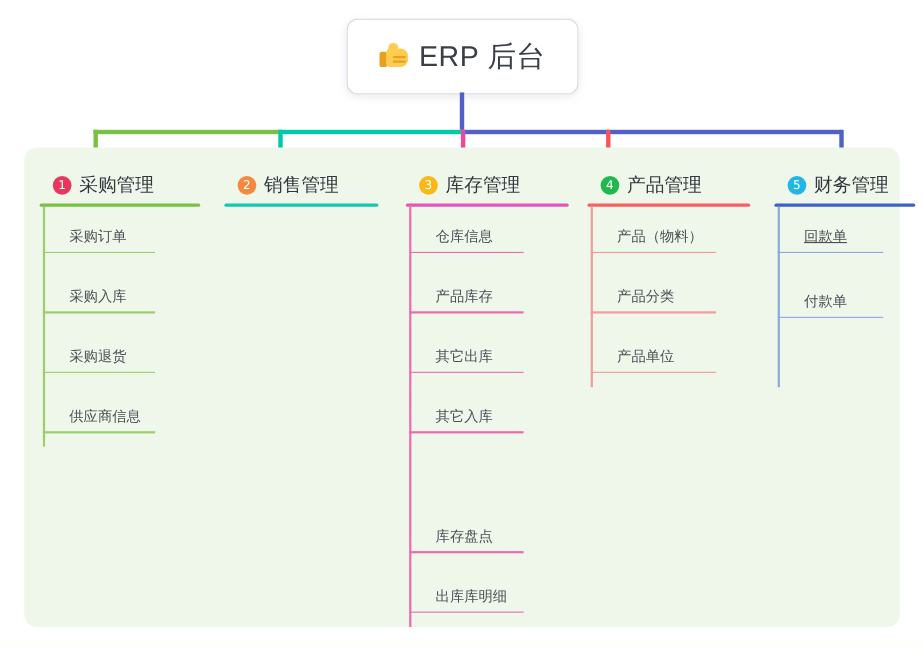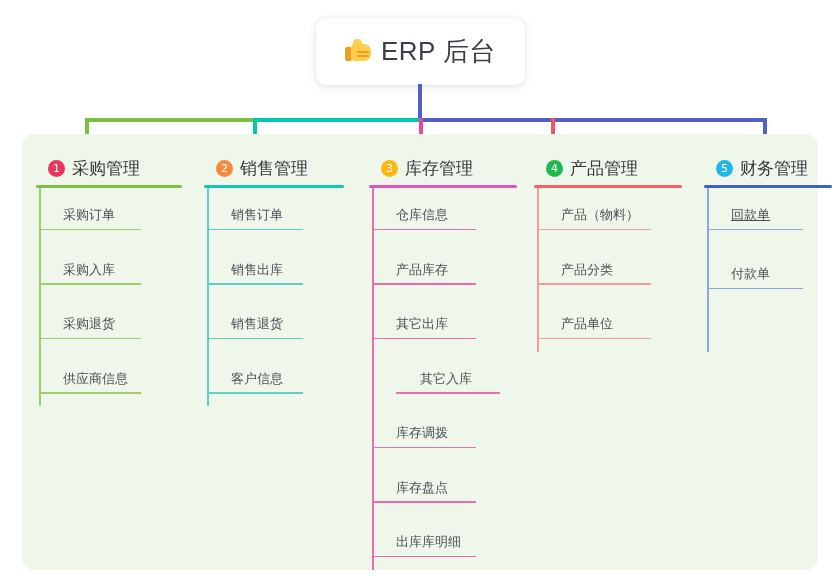--- a/index.html
+++ b/index.html
@@ -135,39 +135,20 @@
               <span class="leaf-rule" style="background: rgb(156, 207, 107); width: 102px; top: 40.5px;"></span>
             </div>
           </div>
         </div>
         <div class="col" style="left: 182px; top: 14px; width: 150px;">
           <div class="col-head" style="width: 140px; padding-left: 12px;">
             <span class="badge" style="background: rgb(245, 137, 62);">2</span>
             <span class="col-title">销售管理</span>
             <span class="head-rule" style="background: rgb(19, 200, 176); width: 140px;"></span>
           </div>
-          <div style="position: relative; height: 218px;">
-            <div class="leaf-stem" style="top: 0px; height: 218px; background: rgb(95, 208, 196); left: 3px;"></div>
-            <div class="leaf" style="position: absolute; left: 3px; top: 0px; width: 96px; height: 54.5px;">
-              <span class="leaf-label" style="top: 18px;">销售订单</span>
-              <span class="leaf-rule" style="background: rgb(95, 208, 196); width: 96px; top: 40.5px;"></span>
-            </div>
-            <div class="leaf" style="position: absolute; left: 3px; top: 54.5px; width: 96px; height: 54.5px;">
-              <span class="leaf-label" style="top: 18px;">销售出库</span>
-              <span class="leaf-rule" style="background: rgb(95, 208, 196); width: 96px; top: 40.5px;"></span>
-            </div>
-            <div class="leaf" style="position: absolute; left: 3px; top: 109px; width: 96px; height: 54.5px;">
-              <span class="leaf-label" style="top: 18px;">销售退货</span>
-              <span class="leaf-rule" style="background: rgb(95, 208, 196); width: 96px; top: 40.5px;"></span>
-            </div>
-            <div class="leaf" style="position: absolute; left: 3px; top: 163.5px; width: 96px; height: 54.5px;">
-              <span class="leaf-label" style="top: 18px;">客户信息</span>
-              <span class="leaf-rule" style="background: rgb(95, 208, 196); width: 96px; top: 40.5px;"></span>
-            </div>
-          </div>
         </div>
         <div class="col" style="left: 347px; top: 14px; width: 158px;">
           <div class="col-head" style="width: 148px; padding-left: 12px;">
             <span class="badge" style="background: rgb(249, 184, 20);">3</span>
             <span class="col-title">库存管理</span>
             <span class="head-rule" style="background: rgb(226, 85, 186); width: 148px;"></span>
           </div>
           <div style="position: relative; height: 381.5px;">
             <div class="leaf-stem" style="top: 0px; height: 381.5px; background: rgb(233, 107, 176); left: 3px;"></div>
             <div class="leaf" style="position: absolute; left: 3px; top: 0px; width: 104px; height: 54.5px;">
@@ -175,26 +156,22 @@
               <span class="leaf-rule" style="background: rgb(233, 107, 176); width: 104px; top: 40.5px;"></span>
             </div>
             <div class="leaf" style="position: absolute; left: 3px; top: 54.5px; width: 104px; height: 54.5px;">
               <span class="leaf-label" style="top: 18px;">产品库存</span>
               <span class="leaf-rule" style="background: rgb(233, 107, 176); width: 104px; top: 40.5px;"></span>
             </div>
             <div class="leaf" style="position: absolute; left: 3px; top: 109px; width: 104px; height: 54.5px;">
               <span class="leaf-label" style="top: 18px;">其它出库</span>
               <span class="leaf-rule" style="background: rgb(233, 107, 176); width: 104px; top: 40.5px;"></span>
             </div>
-            <div class="leaf" style="position: absolute; left: 3px; top: 163.5px; width: 104px; height: 54.5px; margin-left: 24px;">
+            <div class="leaf" style="position: absolute; left: 3px; top: 163.5px; width: 104px; height: 54.5px;">
               <span class="leaf-label" style="top: 18px;">其它入库</span>
-              <span class="leaf-rule" style="background: rgb(233, 107, 176); width: 104px; top: 40.5px;"></span>
-            </div>
-            <div class="leaf" style="position: absolute; left: 3px; top: 218px; width: 104px; height: 54.5px;">
-              <span class="leaf-label" style="top: 18px;">库存调拨</span>
               <span class="leaf-rule" style="background: rgb(233, 107, 176); width: 104px; top: 40.5px;"></span>
             </div>
             <div class="leaf" style="position: absolute; left: 3px; top: 272.5px; width: 104px; height: 54.5px;">
               <span class="leaf-label" style="top: 18px;">库存盘点</span>
               <span class="leaf-rule" style="background: rgb(233, 107, 176); width: 104px; top: 40.5px;"></span>
             </div>
             <div class="leaf" style="position: absolute; left: 3px; top: 327px; width: 104px; height: 54.5px;">
               <span class="leaf-label" style="top: 18px;">出库库明细</span>
               <span class="leaf-rule" style="background: rgb(233, 107, 176); width: 104px; top: 40.5px;"></span>
             </div>

